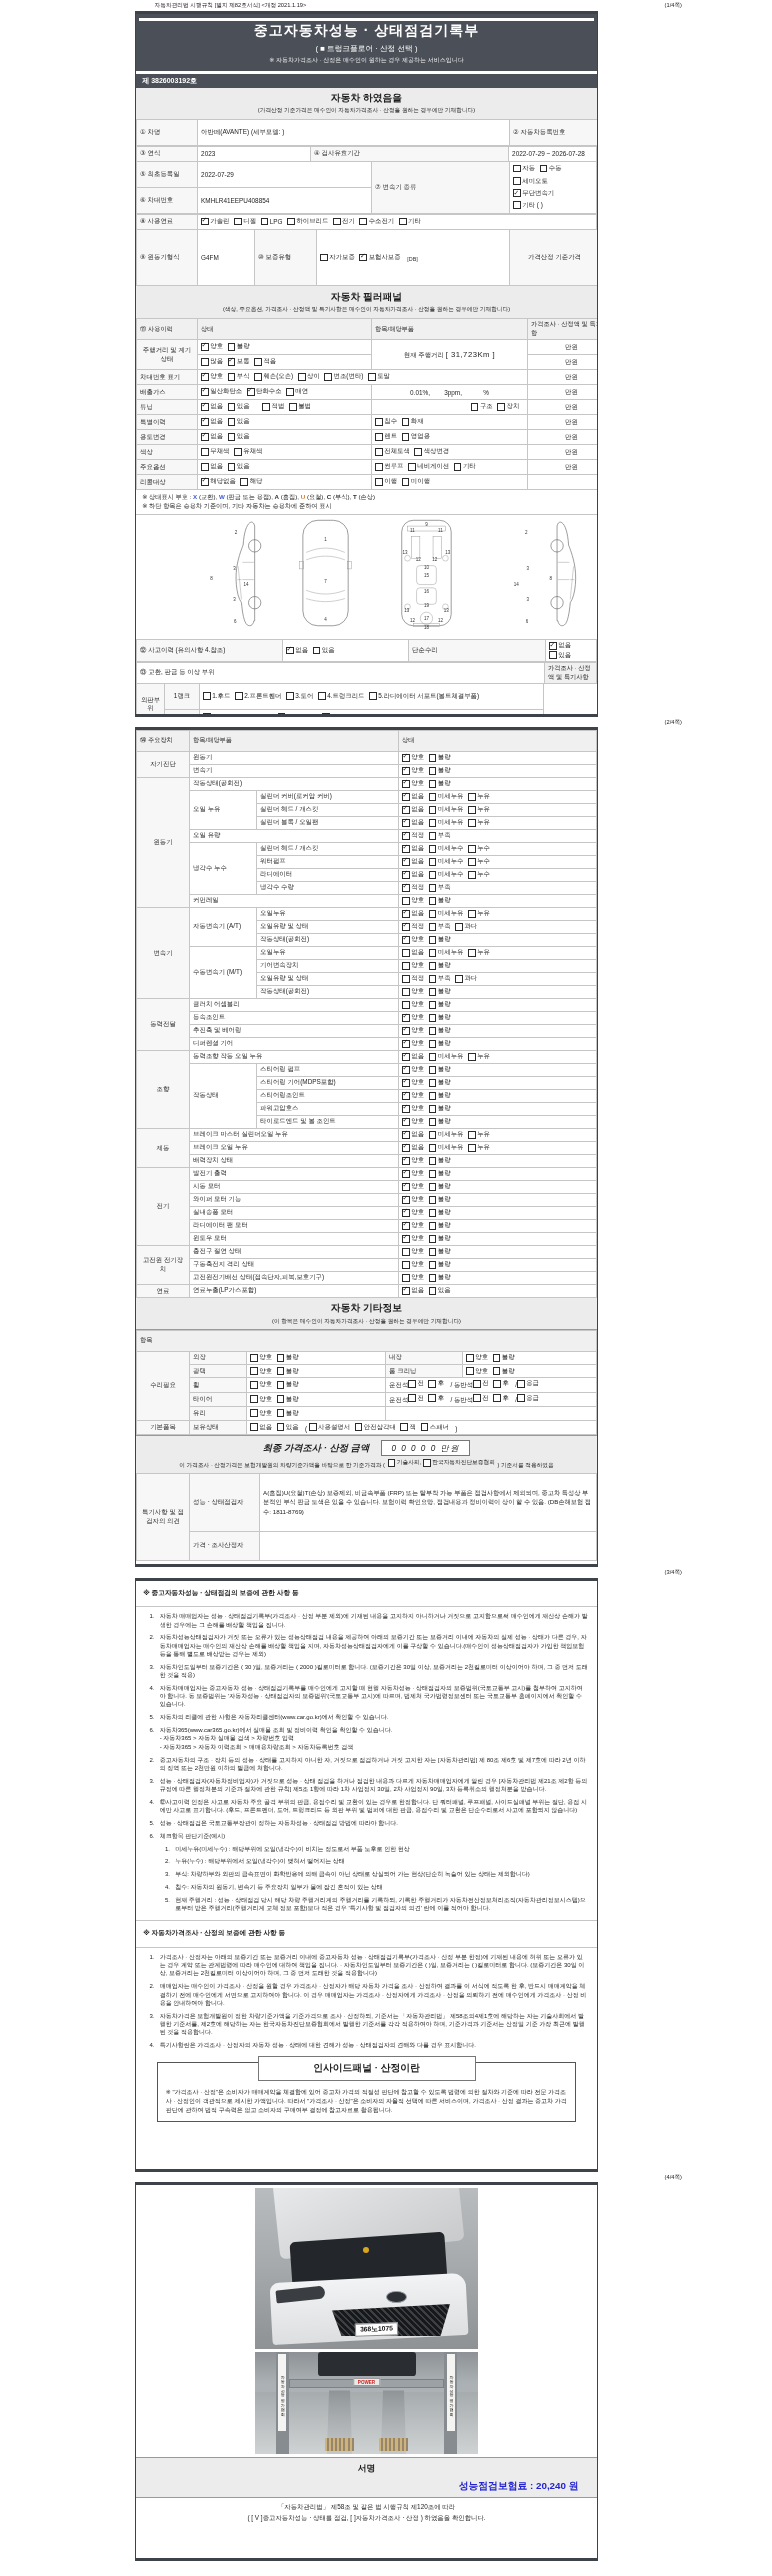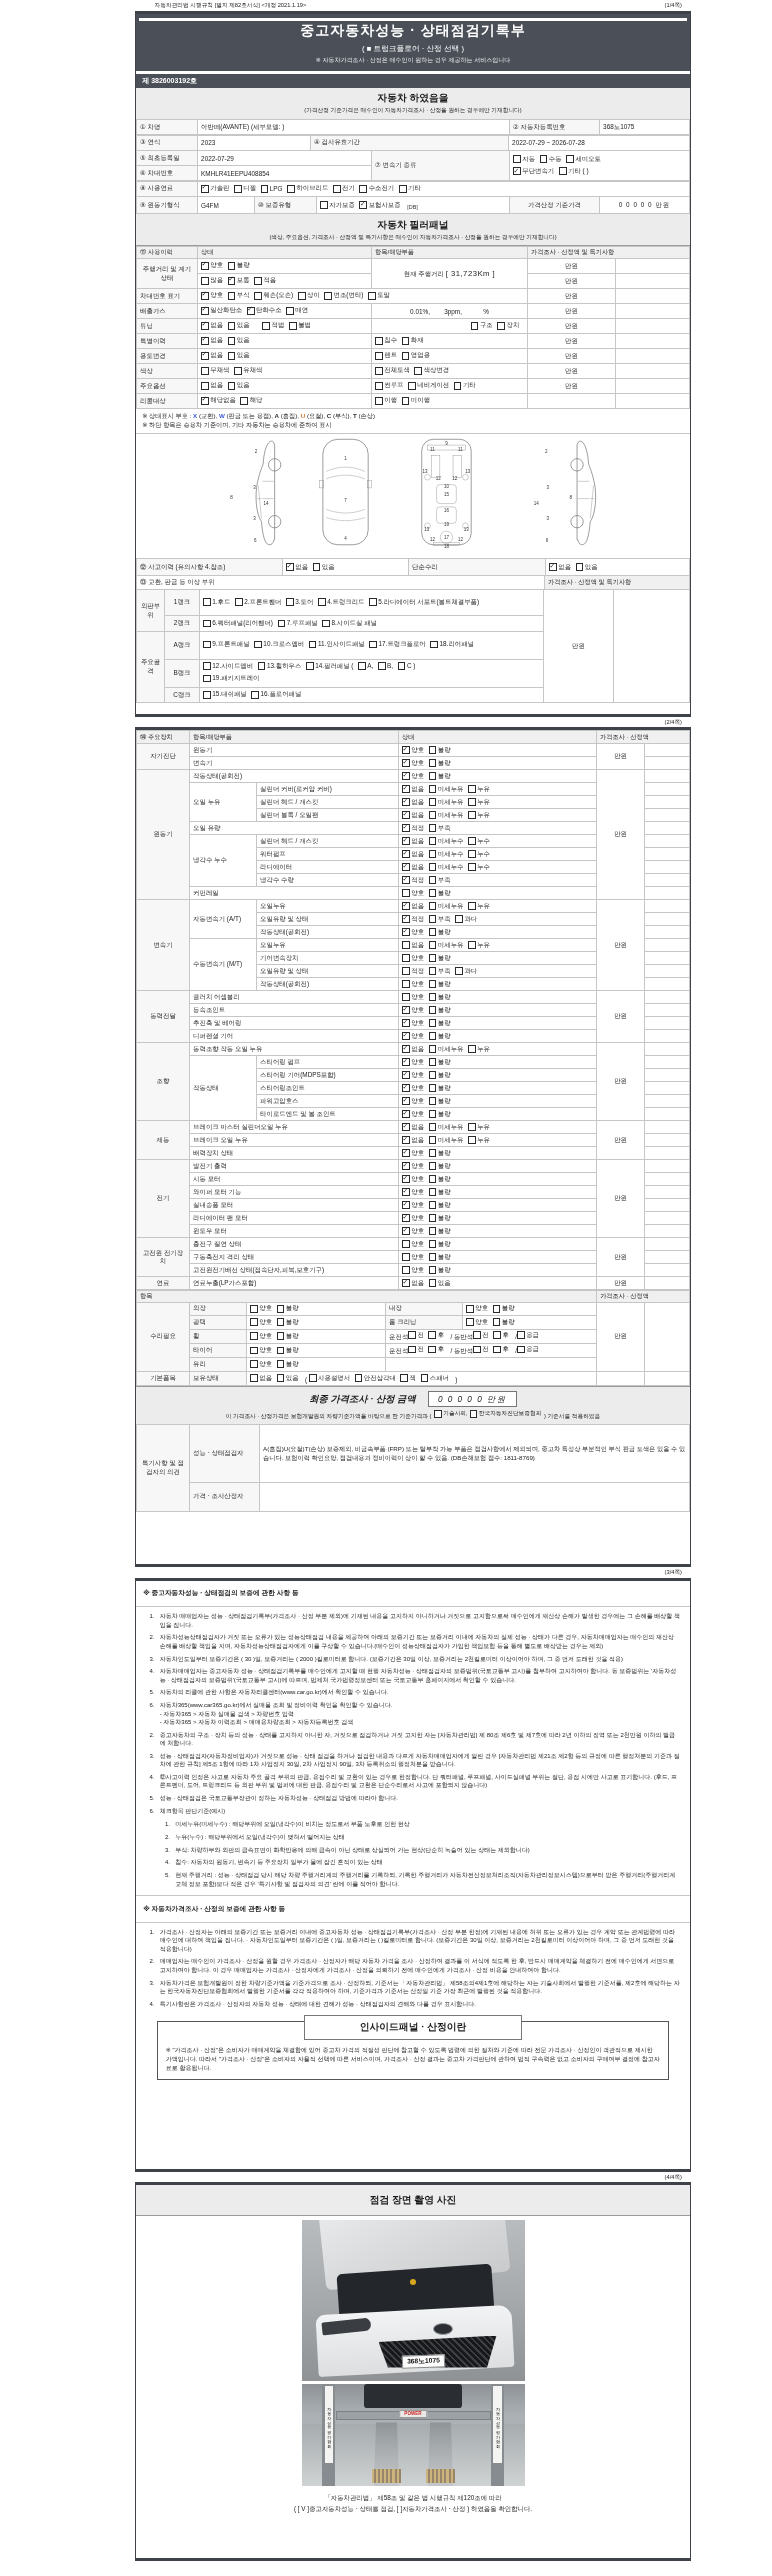--- a/index.html
+++ b/index.html
@@ -1,21 +1,21 @@
 <!DOCTYPE html>
 <html style="font-size:8.2px"><head>
 <meta charset="utf-8">
 <style>
   html,body{margin:0;padding:0;background:#fff;}
   body{width:773px;height:2576px;overflow:hidden;font-family:"Liberation Sans","DejaVu Sans",sans-serif;color:#1c1c1c;}
   .canvas{position:relative;width:773px;height:2576px;background:#fff;}
   .topline{margin:2.1px 0 1px 135px;width:547px;display:flex;justify-content:space-between;font-size:5.7px;color:#222;}
   .topline .reg{padding-left:19.6px;}
   .marker-row{margin-left:135px;width:547px;text-align:right;font-size:5.7px;color:#222;height:10.3px;line-height:10.3px;}
-  .sheet{margin-left:135px;width:556px;box-sizing:border-box;border:1.5px solid #3e434a;border-top-width:3.1px;border-bottom-width:3.1px;background:#fff;overflow:hidden;}
+  .sheet{margin-left:135px;width:463px;box-sizing:border-box;border:1.5px solid #3e434a;border-top-width:3.1px;border-bottom-width:3.1px;background:#fff;overflow:hidden;}
   .s1{height:706px;}
   .s2{height:840px;}
   .s3{height:594px;}
   .s4{height:379px;}
 
   .title-box{background:#4a4f58;color:#fff;text-align:center;padding:8.2px 0 5.2px;position:relative;border-bottom:3.6px solid #fff;}
   .title-box::before{content:"";position:absolute;top:3.6px;left:2.6px;right:2.6px;height:3.1px;background:#fff;}
   .title-main{font-size:14px;font-weight:bold;letter-spacing:1px;}
   .title-opt{font-size:7.7px;margin-top:3.6px;}
   .title-note{font-size:6px;margin-top:2.6px;color:#f0f0f0;}
@@ -1246,20 +1246,24 @@
               </span><span class="opt">
                 <span class="cb"></span>
                 <span>있음</span>
               </span></td>
             <td class="cen">만원</td>
             <td></td>
           </tr>
     </tbody>
       </table>
 
+    <div class="sec-head">
+      <div class="h">자동차 기타정보</div>
+      <div class="sub">(이 항목은 매수인이 자동차가격조사 · 산정을 원하는 경우에만 기재합니다)</div>
+    </div>
 
     <table>
       <colgroup>
           <col style="width:53px">
           <col style="width:57px">
           <col style="width:139px">
           <col style="width:77px">
           <col style="width:134px">
           <col style="width:48px">
           <col>
@@ -1543,23 +1547,20 @@
     </div>
     <div class="defbox">
       <div class="defbox-title">인사이드패널 · 산정이란</div>
       <div class="defbox-text">※ "가격조사 · 산정"은 소비자가 매매계약을 체결함에 있어 중고차 가격의 적절성 판단에 참고할 수 있도록 법령에 의한 절차와 기준에 따라 전문 가격조사 · 산정인이 객관적으로 제시한 가액입니다. 따라서 "가격조사 · 산정"은 소비자의 자율적 선택에 따른 서비스이며, 가격조사 · 산정 결과는 중고차 가격판단에 관하여 법적 구속력은 없고 소비자의 구매여부 결정에 참고자료로 활용됩니다.</div>
     </div>
   </div>
 
   <div class="marker-row">(4/4쪽)</div>
 
   <div class="sheet s4">
-    <div class="photo-head">
-      <div class="h">점검 장면 촬영 사진</div>
-    </div>
     <div class="photos">
       <div class="photo photo1">
         <div class="ph1-hood"></div>
         <div class="ph1-bay"></div>
         <div class="ph1-cap"></div>
         <div class="ph1-front"></div>
         <div class="ph1-light"></div>
         <div class="ph1-grille"></div>
         <div class="ph1-logo"></div>
         <div class="ph1-plate">368노1075</div>
@@ -1572,20 +1573,24 @@
         <div class="ph2-banner l">자동차성능평가협회</div>
         <div class="ph2-banner r">자동차성능평가협회</div>
         <div class="ph2-beam"></div>
         <div class="ph2-brand">POWER</div>
         <div class="ph2-run l"></div>
         <div class="ph2-run r"></div>
         <div class="ph2-ramp l"></div>
         <div class="ph2-ramp r"></div>
       </div>
     </div>
+    <div class="sign-band">
+      <div class="sign-title">서명</div>
+      <div class="sign-fee">성능점검보험료 : 20,240 원</div>
+    </div>
     <div class="confirm">
       <div>「자동차관리법」 제58조 및 같은 법 시행규칙 제120조에 따라</div>
       <div>( [ V ]중고자동차성능 · 상태를 점검, [   ]자동차가격조사 · 산정 ) 하였음을 확인합니다.</div>
     </div>
   </div>
 
 </div>
 
 
 </body></html>

